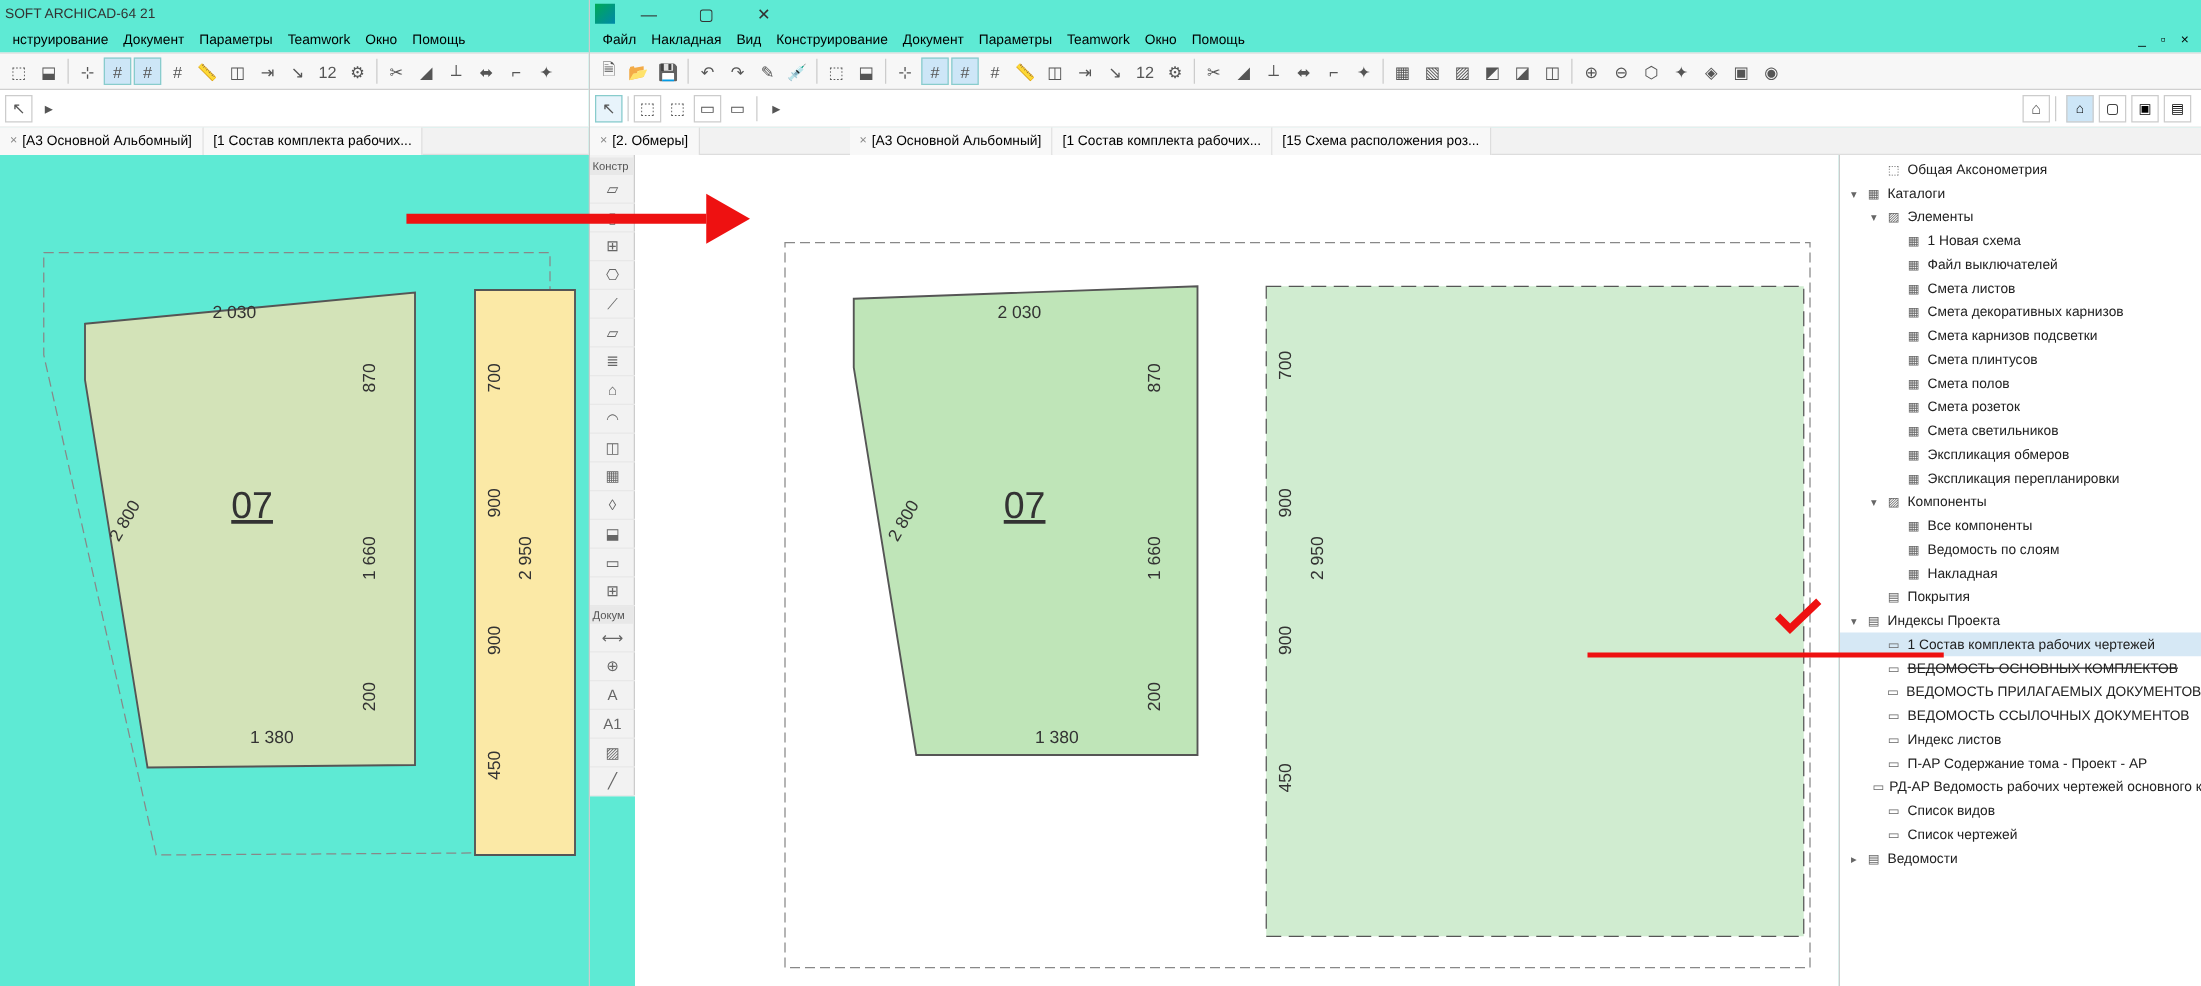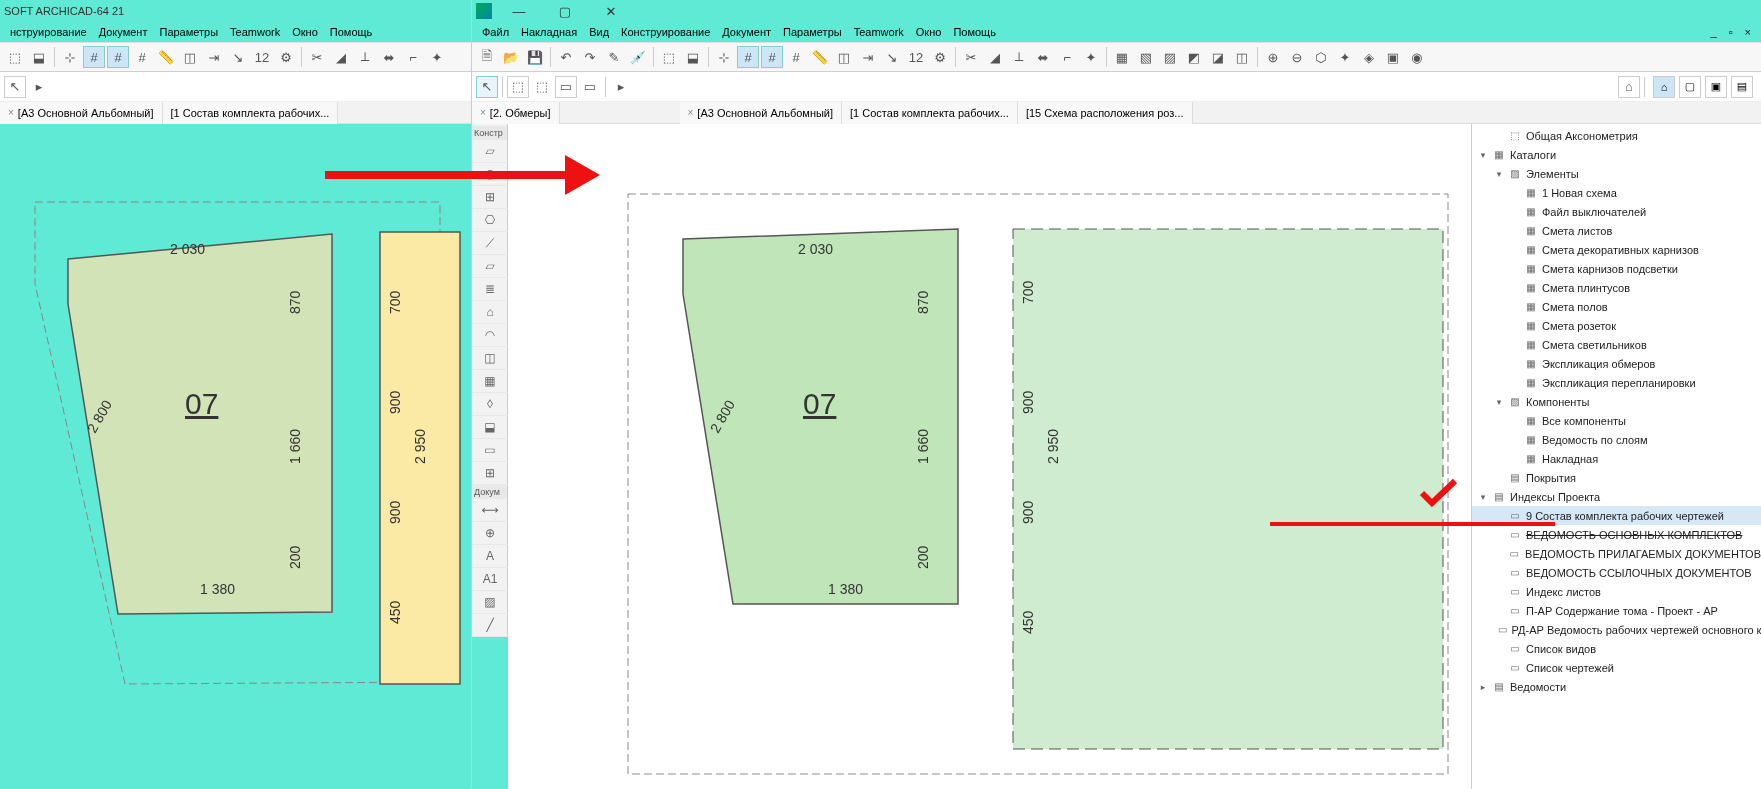--- a/index.html
+++ b/index.html
@@ -382,21 +382,21 @@
             <span class="tlbl">Покрытия</span>
           </div>
           <div class="tree-row" style="padding-left: 6px;">
             <span class="tw">▾</span>
             <span class="ticon">▤</span>
             <span class="tlbl">Индексы Проекта</span>
           </div>
           <div class="tree-row sel" style="padding-left: 22px;">
             <span class="tw"></span>
             <span class="ticon">▭</span>
-            <span class="tlbl">9 Состав комплекта рабочих чертежей</span>
+            <span class="tlbl">1 Состав комплекта рабочих чертежей</span>
           </div>
           <div class="tree-row" style="padding-left: 22px;">
             <span class="tw"></span>
             <span class="ticon">▭</span>
             <span class="tlbl" style="text-decoration: line-through;">ВЕДОМОСТЬ ОСНОВНЫХ КОМПЛЕКТОВ</span>
           </div>
           <div class="tree-row" style="padding-left: 22px;">
             <span class="tw"></span>
             <span class="ticon">▭</span>
             <span class="tlbl">ВЕДОМОСТЬ ПРИЛАГАЕМЫХ ДОКУМЕНТОВ</span>

